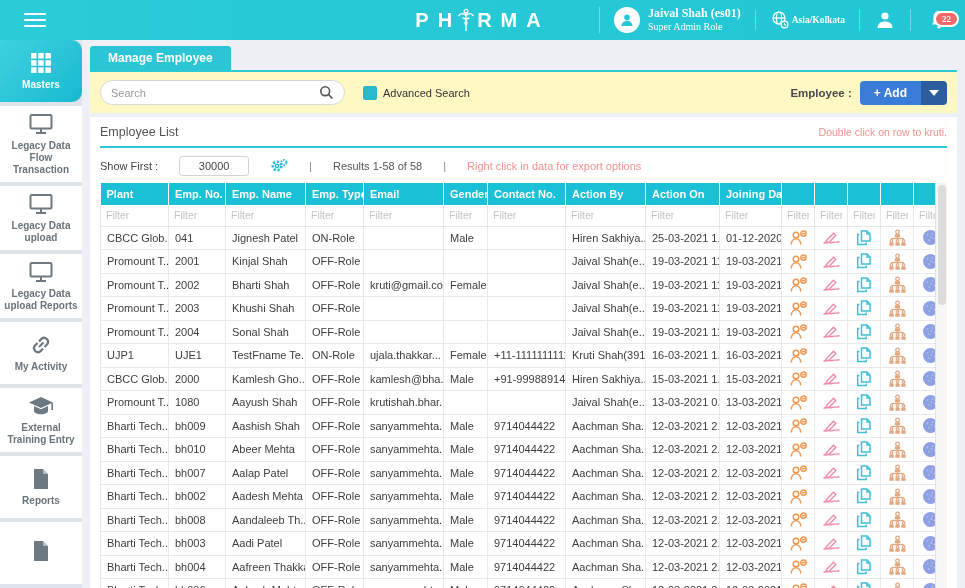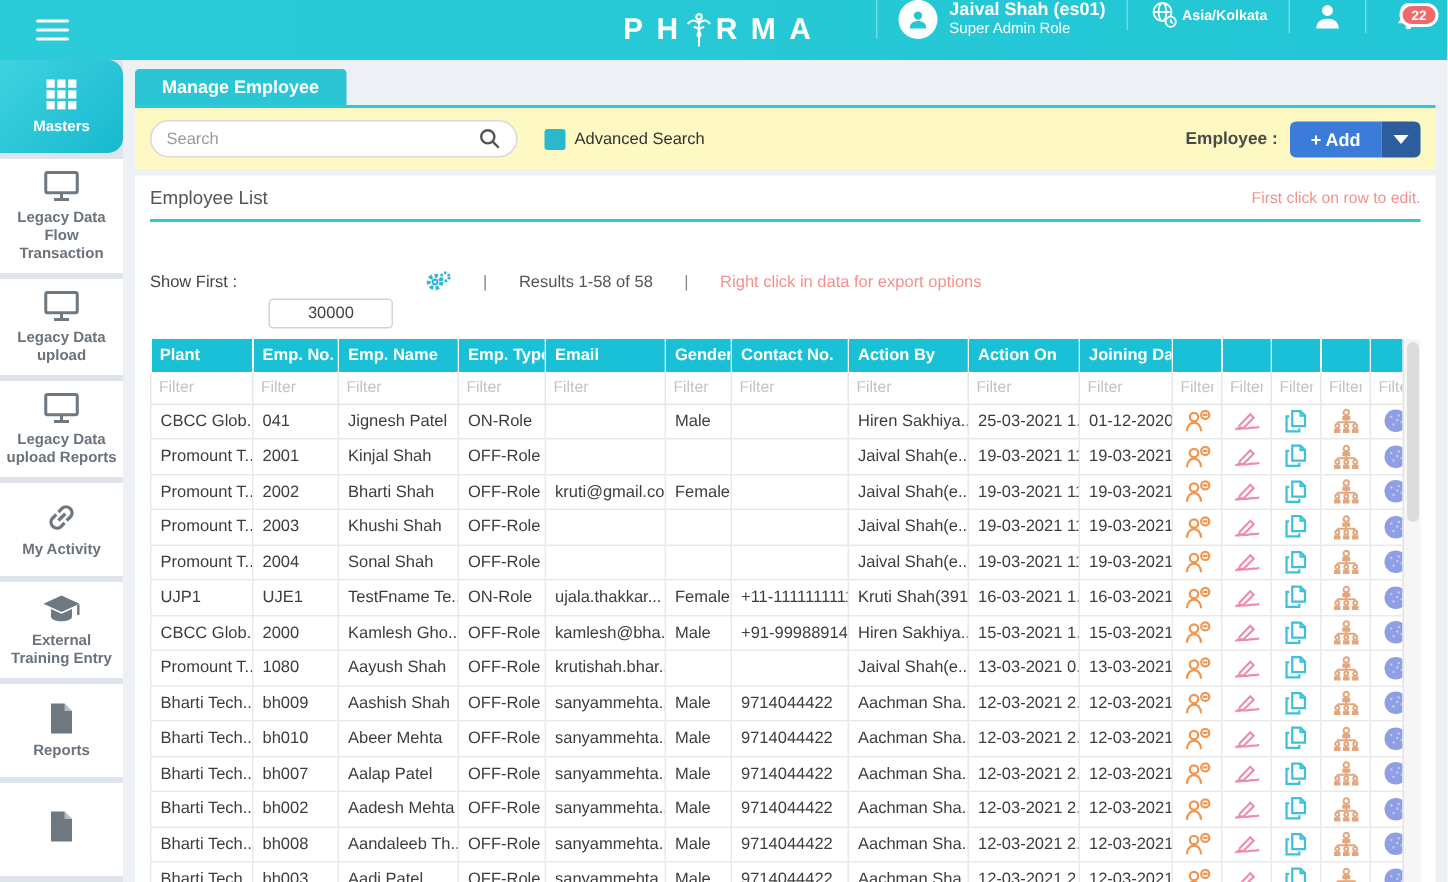--- a/index.html
+++ b/index.html
@@ -6,21 +6,21 @@
   html,body { width:965px; height:588px; overflow:hidden; }
   body { font-family:"Liberation Sans", sans-serif; background:#edf1f6; font-size:11px; color:#444; }
 
   
   .app-header { height:40px; background:linear-gradient(90deg,#2bcbd8,#22c6d4); display:flex; align-items:stretch; color:#fff; position:relative; }
   .hamburger { width:70px; display:flex; align-items:center; justify-content:center; cursor:pointer; }
   .hamburger .bars { width:22px; }
   .hamburger .bars span { display:block; height:2.6px; background:#fff; border-radius:2px; margin:3.6px 0; }
   .logo { position:absolute; left:0; right:0; top:0; bottom:0; display:flex; align-items:center; justify-content:center; pointer-events:none; }
   .logo .logo-text { font-size:20px; font-weight:bold; letter-spacing:9px; color:#fff; display:flex; align-items:center; }
-  .header-right { margin-left:auto; display:flex; align-items:flex-start; }
+  .header-right { margin-left:auto; display:flex; align-items:center;font-family:Liberation Serif, serif; }
   .hdr-block { display:flex; align-items:center; padding:0 14px; border-left:1px solid rgba(255,255,255,.35); }
   .user-block { gap:8px; }
   .avatar { width:26px; height:26px; border-radius:50%; background:#fff; display:flex; align-items:center; justify-content:center; }
   .user-meta { line-height:1.15; }
   .user-name { font-weight:bold; font-size:12px; }
   .user-role { font-size:10px; }
   .tz-block { flex-direction:row; justify-content:center; gap:2px; min-width:86px; }
   .tz-label { font-size:9.5px; font-weight:bold; }
   .bell-wrap { position:relative; padding:0 16px 0 18px; }
   .badge { position:absolute; top:2px; right:6px; background:#ef6a6a; border:2px solid #fff; color:#fff; font-size:9px; font-weight:bold; border-radius:9px; padding:1px 6px; }
@@ -54,21 +54,21 @@
   .caret-down { width:0; height:0; border-left:5px solid transparent; border-right:5px solid transparent; border-top:6px solid #fff; }
 
   
   .panel { background:#fff; margin-top:4px; flex:1; padding:8px 10px 0 10px; display:flex; flex-direction:column; overflow:hidden; }
   .panel-head { display:flex; align-items:center; }
   .panel-title { font-size:12.5px; color:#555; }
   .edit-hint { margin-left:auto; color:#f4918e; font-size:10.5px; }
   .panel-rule { border:none; border-top:2px solid #2cc9d6; margin:7px 0 6px 0; }
   .showfirst-row { display:flex; align-items:center; gap:21px; padding:2px 0 7px 0; color:#555; }
   .sf-label { font-size:11px; color:#444; }
-  .sf-input { width:83px; height:20px; border:1px solid #d4d4d4; border-radius:3px; text-align:center; font-size:11px; color:#444; font-family:inherit;margin-top:43px; }
+  .sf-input { width:70px; height:20px; border:1px solid #d4d4d4; border-radius:3px; text-align:center; font-size:11px; color:#444; font-family:inherit; }
   .sep { color:#888; }
   .results { color:#555; }
   .export-hint { color:#f4918e; }
 
   
   .table-wrap { flex:1; overflow:hidden; position:relative; }
   table { border-collapse:collapse; table-layout:fixed; width:846px; }
   thead th { background:#1ac0d6; color:#fff; font-size:11px; font-weight:bold; text-align:left; padding:5px 6px; border-right:1px solid rgba(255,255,255,.55); white-space:nowrap; overflow:hidden; }
   tr.filter-row td { border:1px solid #e7e7e7; border-top:none; padding:0; height:21px; background:#fff; }
   tr.filter-row input { width:100%; height:100%; border:none; outline:none; font-size:10.5px; padding:0 5px; font-family:inherit; color:#666; background:transparent; }
@@ -264,21 +264,21 @@
           <span class="add-caret">
               <span class="caret-down"></span>
             </span>
         </span>
       </div>
     </div>
 
     <div class="panel">
       <div class="panel-head">
         <span class="panel-title">Employee List</span>
-        <span class="edit-hint">First click on row to edit.</span>
+        <span class="edit-hint">Double click on row to kruti.</span>
       </div>
       <hr class="panel-rule">
       <div class="showfirst-row">
         <span class="sf-label">Show First :</span>
         <input class="sf-input" value="30000" style="">
         <span>
           <svg width="18" height="16" viewBox="0 0 18 16" fill="none" stroke="#2ab8d8" stroke-width="2.6">
             <circle cx="7" cy="8" r="4.2" stroke-dasharray="2.2 1.6"></circle>
             <circle cx="7" cy="8" r="1.6" stroke-width="1.4"></circle>
             <circle cx="13.8" cy="4.6" r="2.6" stroke-dasharray="1.6 1.2" stroke-width="2"></circle>

